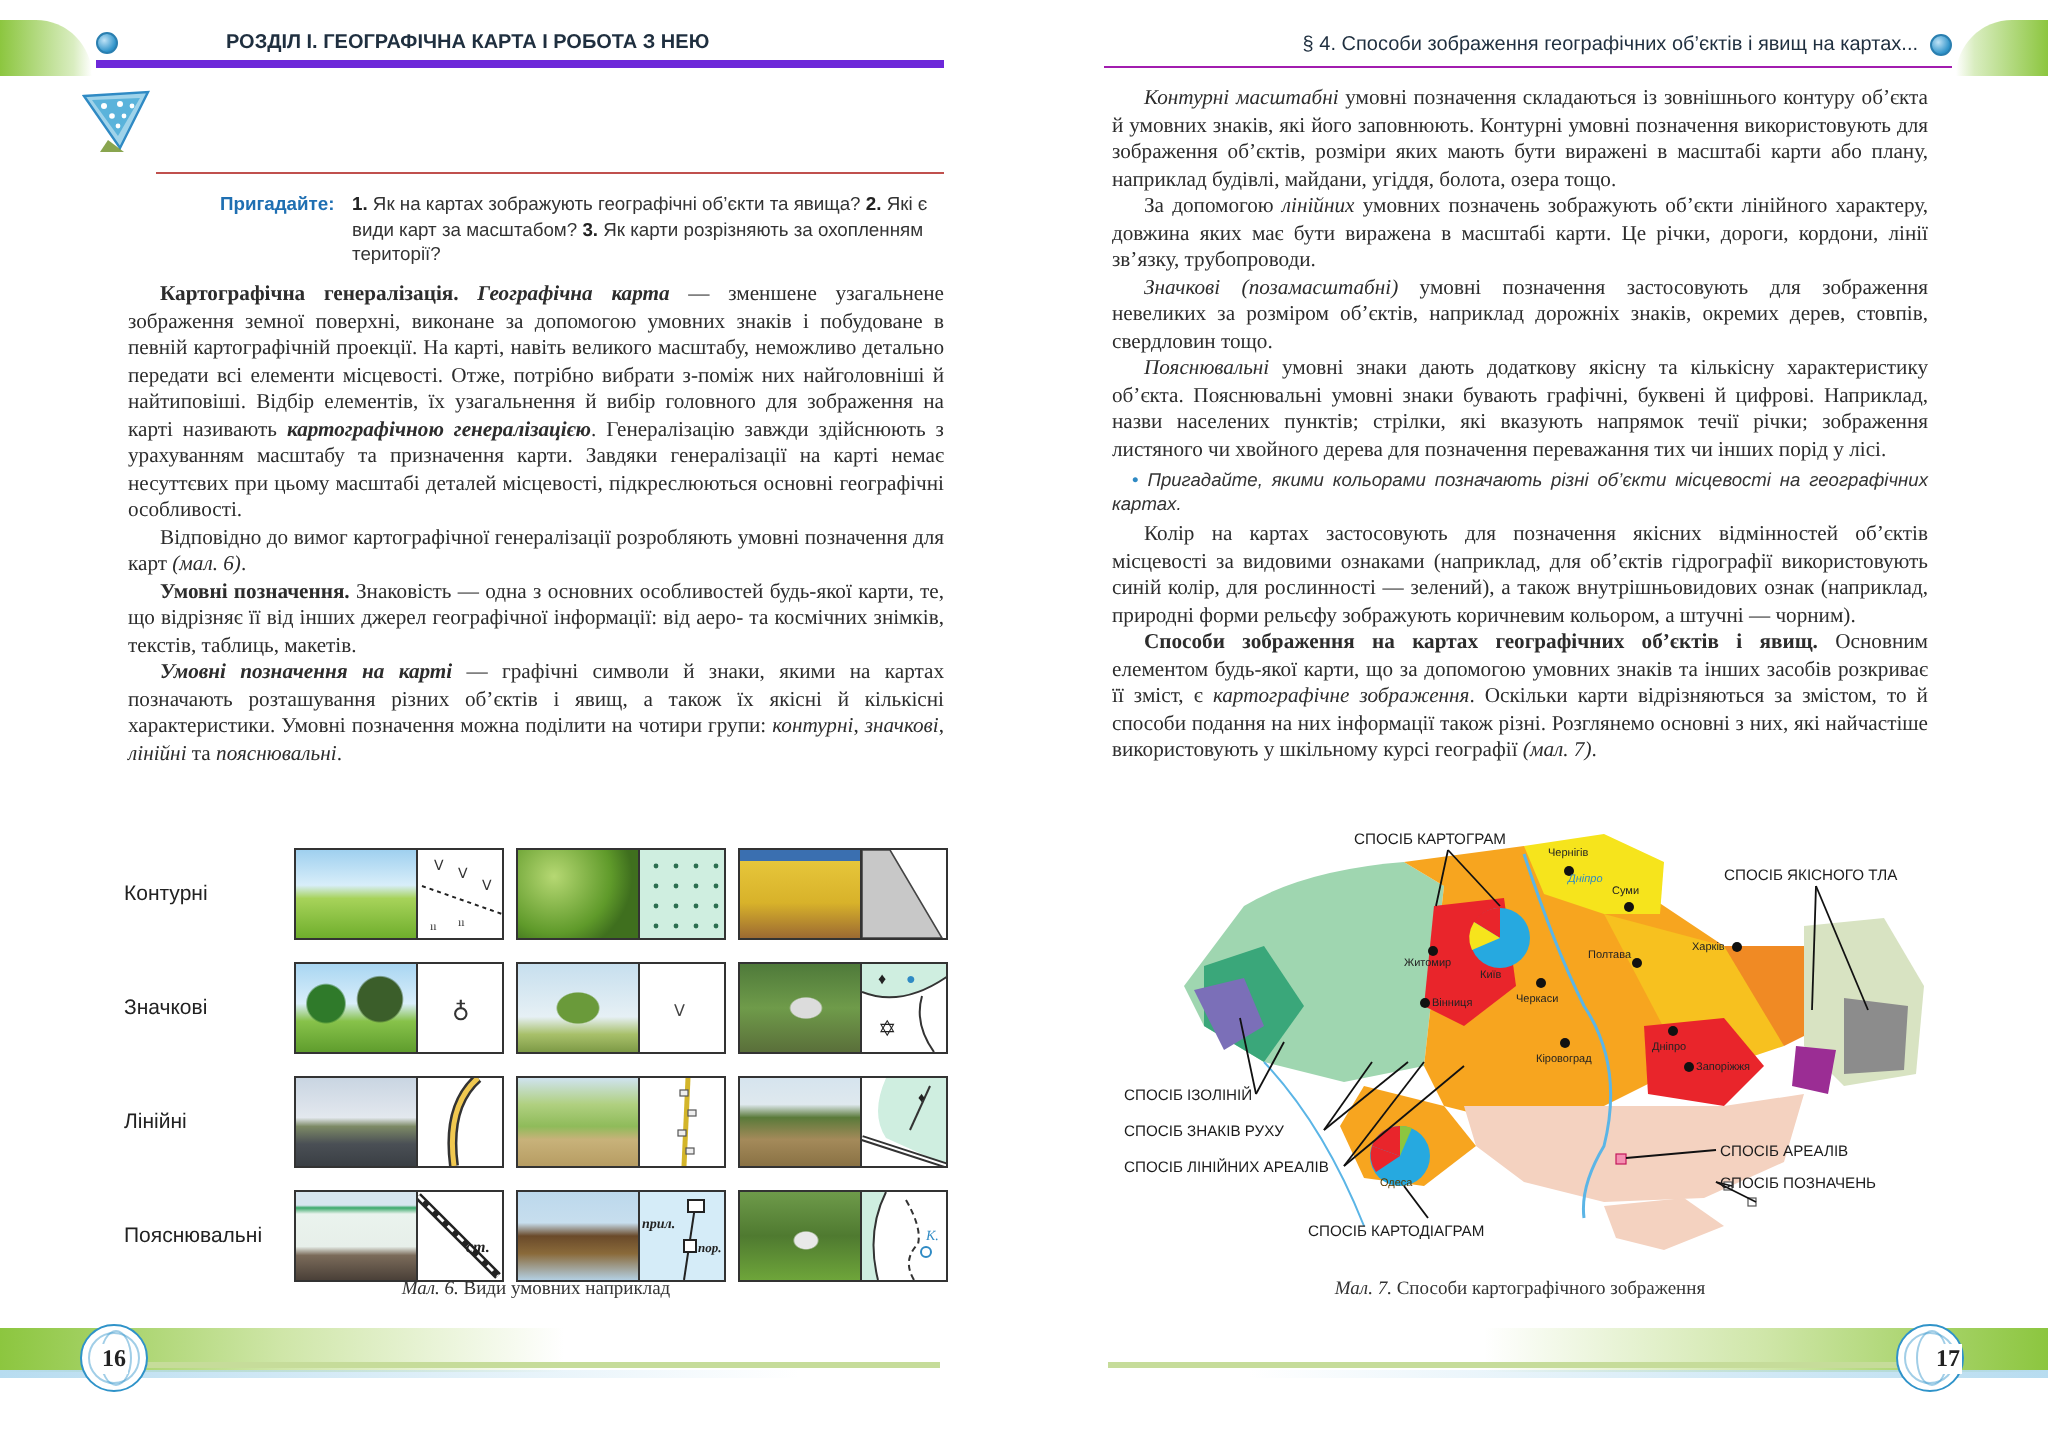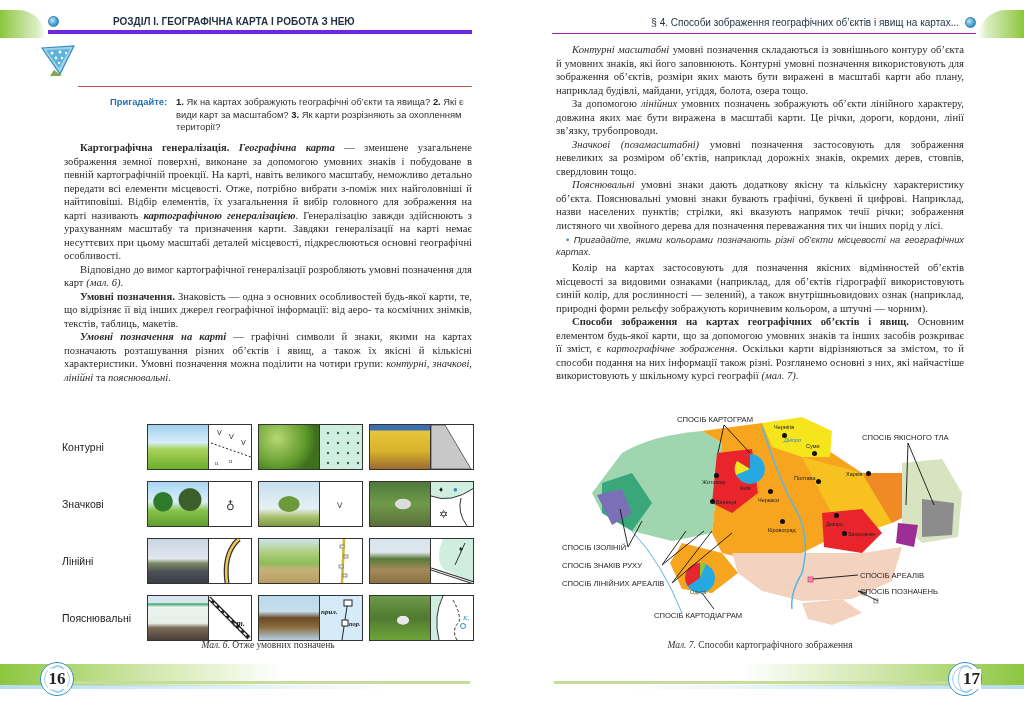--- a/index.html
+++ b/index.html
@@ -71,21 +71,21 @@
   .right .foot-band { right: 0; width: 470px;
       background: linear-gradient(270deg, #8cc63f 0%, #cfe6a8 30%, rgba(255,255,255,0) 60%); }
   .foot-line-g { position: absolute; top: 681px; height: 3px; background: #c6dc9a; }
   .left .foot-line-g { left: 60px; width: 410px; }
   .right .foot-line-g { left: 42px; width: 410px; }
   .foot-line-b { position: absolute; top: 685px; height: 4px; background: linear-gradient(90deg, #b7dcf0, rgba(255,255,255,0)); }
   .left .foot-line-b { left: 0; width: 400px; }
   .right .foot-line-b { right: 0; width: 400px; background: linear-gradient(270deg, #b7dcf0, rgba(255,255,255,0)); }
   .page-num { position: absolute; top: 662px; width: 34px; height: 34px; border-radius: 50%; border: 1.5px solid #2f93c9;
               background: #fff; display: flex; align-items: center; justify-content: center;
-              font-family: "Liberation Serif", serif; font-weight: bold; font-size: 17px; color: #222; }
+              font-family: "Liberation Serif", serif; font-weight: bold; font-size: 12px; color: #222; }
   .left .page-num { left: 40px; }
   .right .page-num { right: 42px; justify-content: flex-end; }
   .page-num::before { content: ""; position: absolute; inset: 3px; border-radius: 50%;
       border: 1px solid rgba(47,147,201,0.45); }
   .page-num::after { content: ""; position: absolute; left: 50%; top: 2px; bottom: 2px; width: 14px; margin-left: -7px;
       border-radius: 50%; border: 1px solid rgba(47,147,201,0.45); }
   .page-num span { position: relative; z-index: 2; background: #fff; padding: 0 1px; }
 </style>
 </head>
 <body>
@@ -273,21 +273,21 @@
               <path d="M0,0 L12,0 Q2,20 8,44 L0,44 Z" fill="#cfeee0"></path>
               <path d="M12,0 Q2,20 8,44" stroke="#333" fill="none"></path>
             <path d="M22,4 Q30,18 28,26 Q20,34 26,44" stroke="#333" stroke-dasharray="3,2" fill="none"></path>
             <circle cx="32" cy="30" r="2.5" fill="none" stroke="#2f8ac4"></circle>
               <text x="32" y="24" font-size="7" font-style="italic" fill="#2f8ac4">К.</text>
             </svg>
         </div>
       </div>
     </div>
   </div>
-  <div class="fig-cap"><i>Мал. 6.</i><span> Отже умовних позначень</span></div>
+  <div class="fig-cap"><i>Мал. 6.</i><span> Види умовних наприклад</span></div>
 
   <div class="foot-band"></div>
   <div class="foot-line-g"></div>
   <div class="foot-line-b"></div>
   <div class="page-num">
       <span>16</span>
     </div>
 </div>
 
 <div class="page right">

